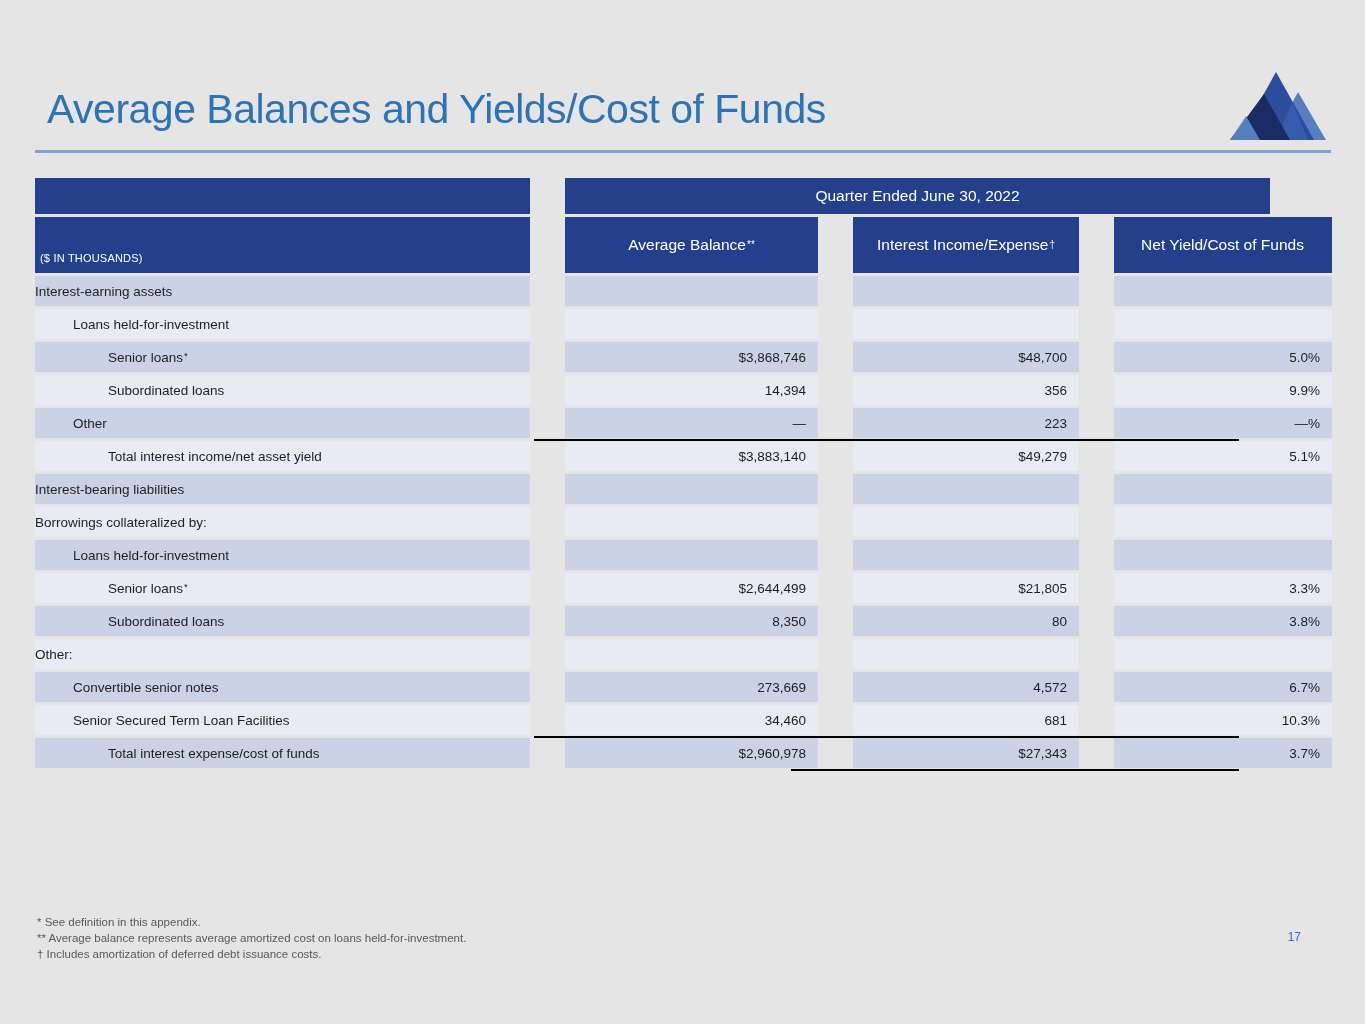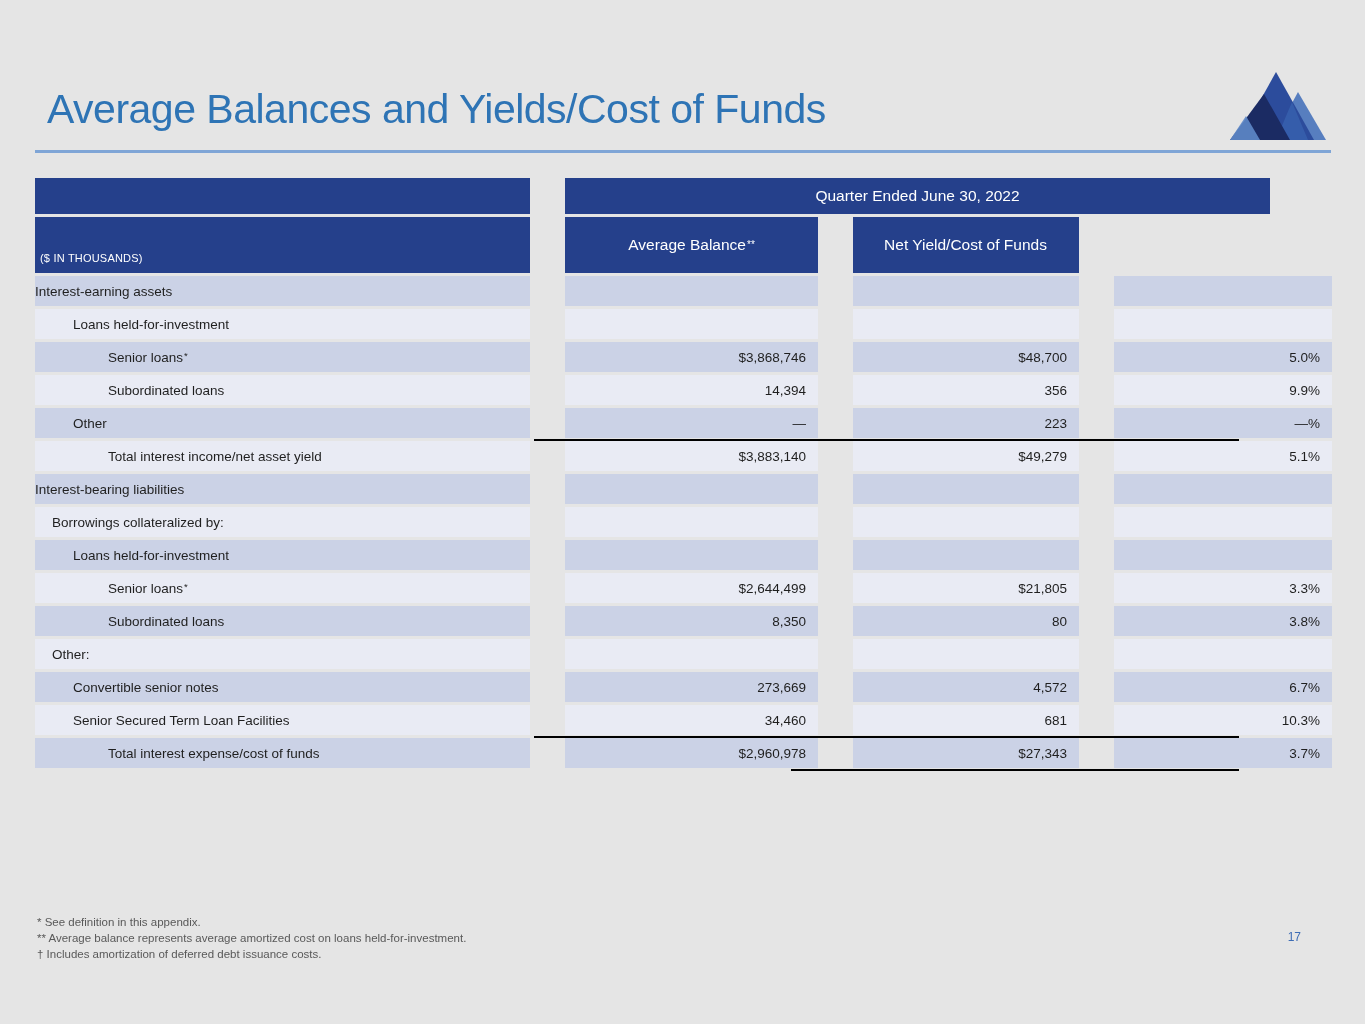--- a/index.html
+++ b/index.html
@@ -54,21 +54,21 @@
     display: flex; align-items: center;
     font-size: 13.5px; color: #1f1f1f;
     overflow: hidden; white-space: nowrap;
   }
   .bcell.num { justify-content: flex-end; padding-right: 12px; }
   .row-dark  .bcell { background: #CBD2E6; }
   .row-light .bcell { background: #E9EBF4; }
   .lbl sup { font-size: 9.5px; transform: translateY(-2px); margin-left: 1px; }
 
   .ind-0 { }
-  .ind-1 { padding-left: 17px; }
+  .ind-1 { }
   .ind-2 { padding-left: 38px; }
   .ind-3 { padding-left: 73px; }
   .ind-4 { padding-left: 108px; }
 
   .rule {
     position: absolute; bottom: -3px; right: 0; height: 2px;
     background: #000000; z-index: 2;
   }
   .rule.cols234 { left: 499px; }
   .rule.cols34  { left: 756px; }
@@ -107,20 +107,24 @@
       <div class="hcell">Quarter Ended June 30, 2022</div>
     </div>
 
     <div class="trow hrow2">
       <div class="hcell units">($ IN THOUSANDS)</div>
       <div class="hcell">
         <span>Average Balance</span>
           <sup>**</sup>
       </div>
       <div class="hcell">
+        <span>Interest Income/Expense</span>
+          <sup>†</sup>
+      </div>
+      <div class="hcell">
         <span>Net Yield/Cost of Funds</span>
           <sup></sup>
       </div>
     </div>
 
     <div id="tbody">
         <div class="trow brow row-dark">
           <div class="bcell lbl ind-0">
             <span>Interest-earning assets</span>
           </div>

